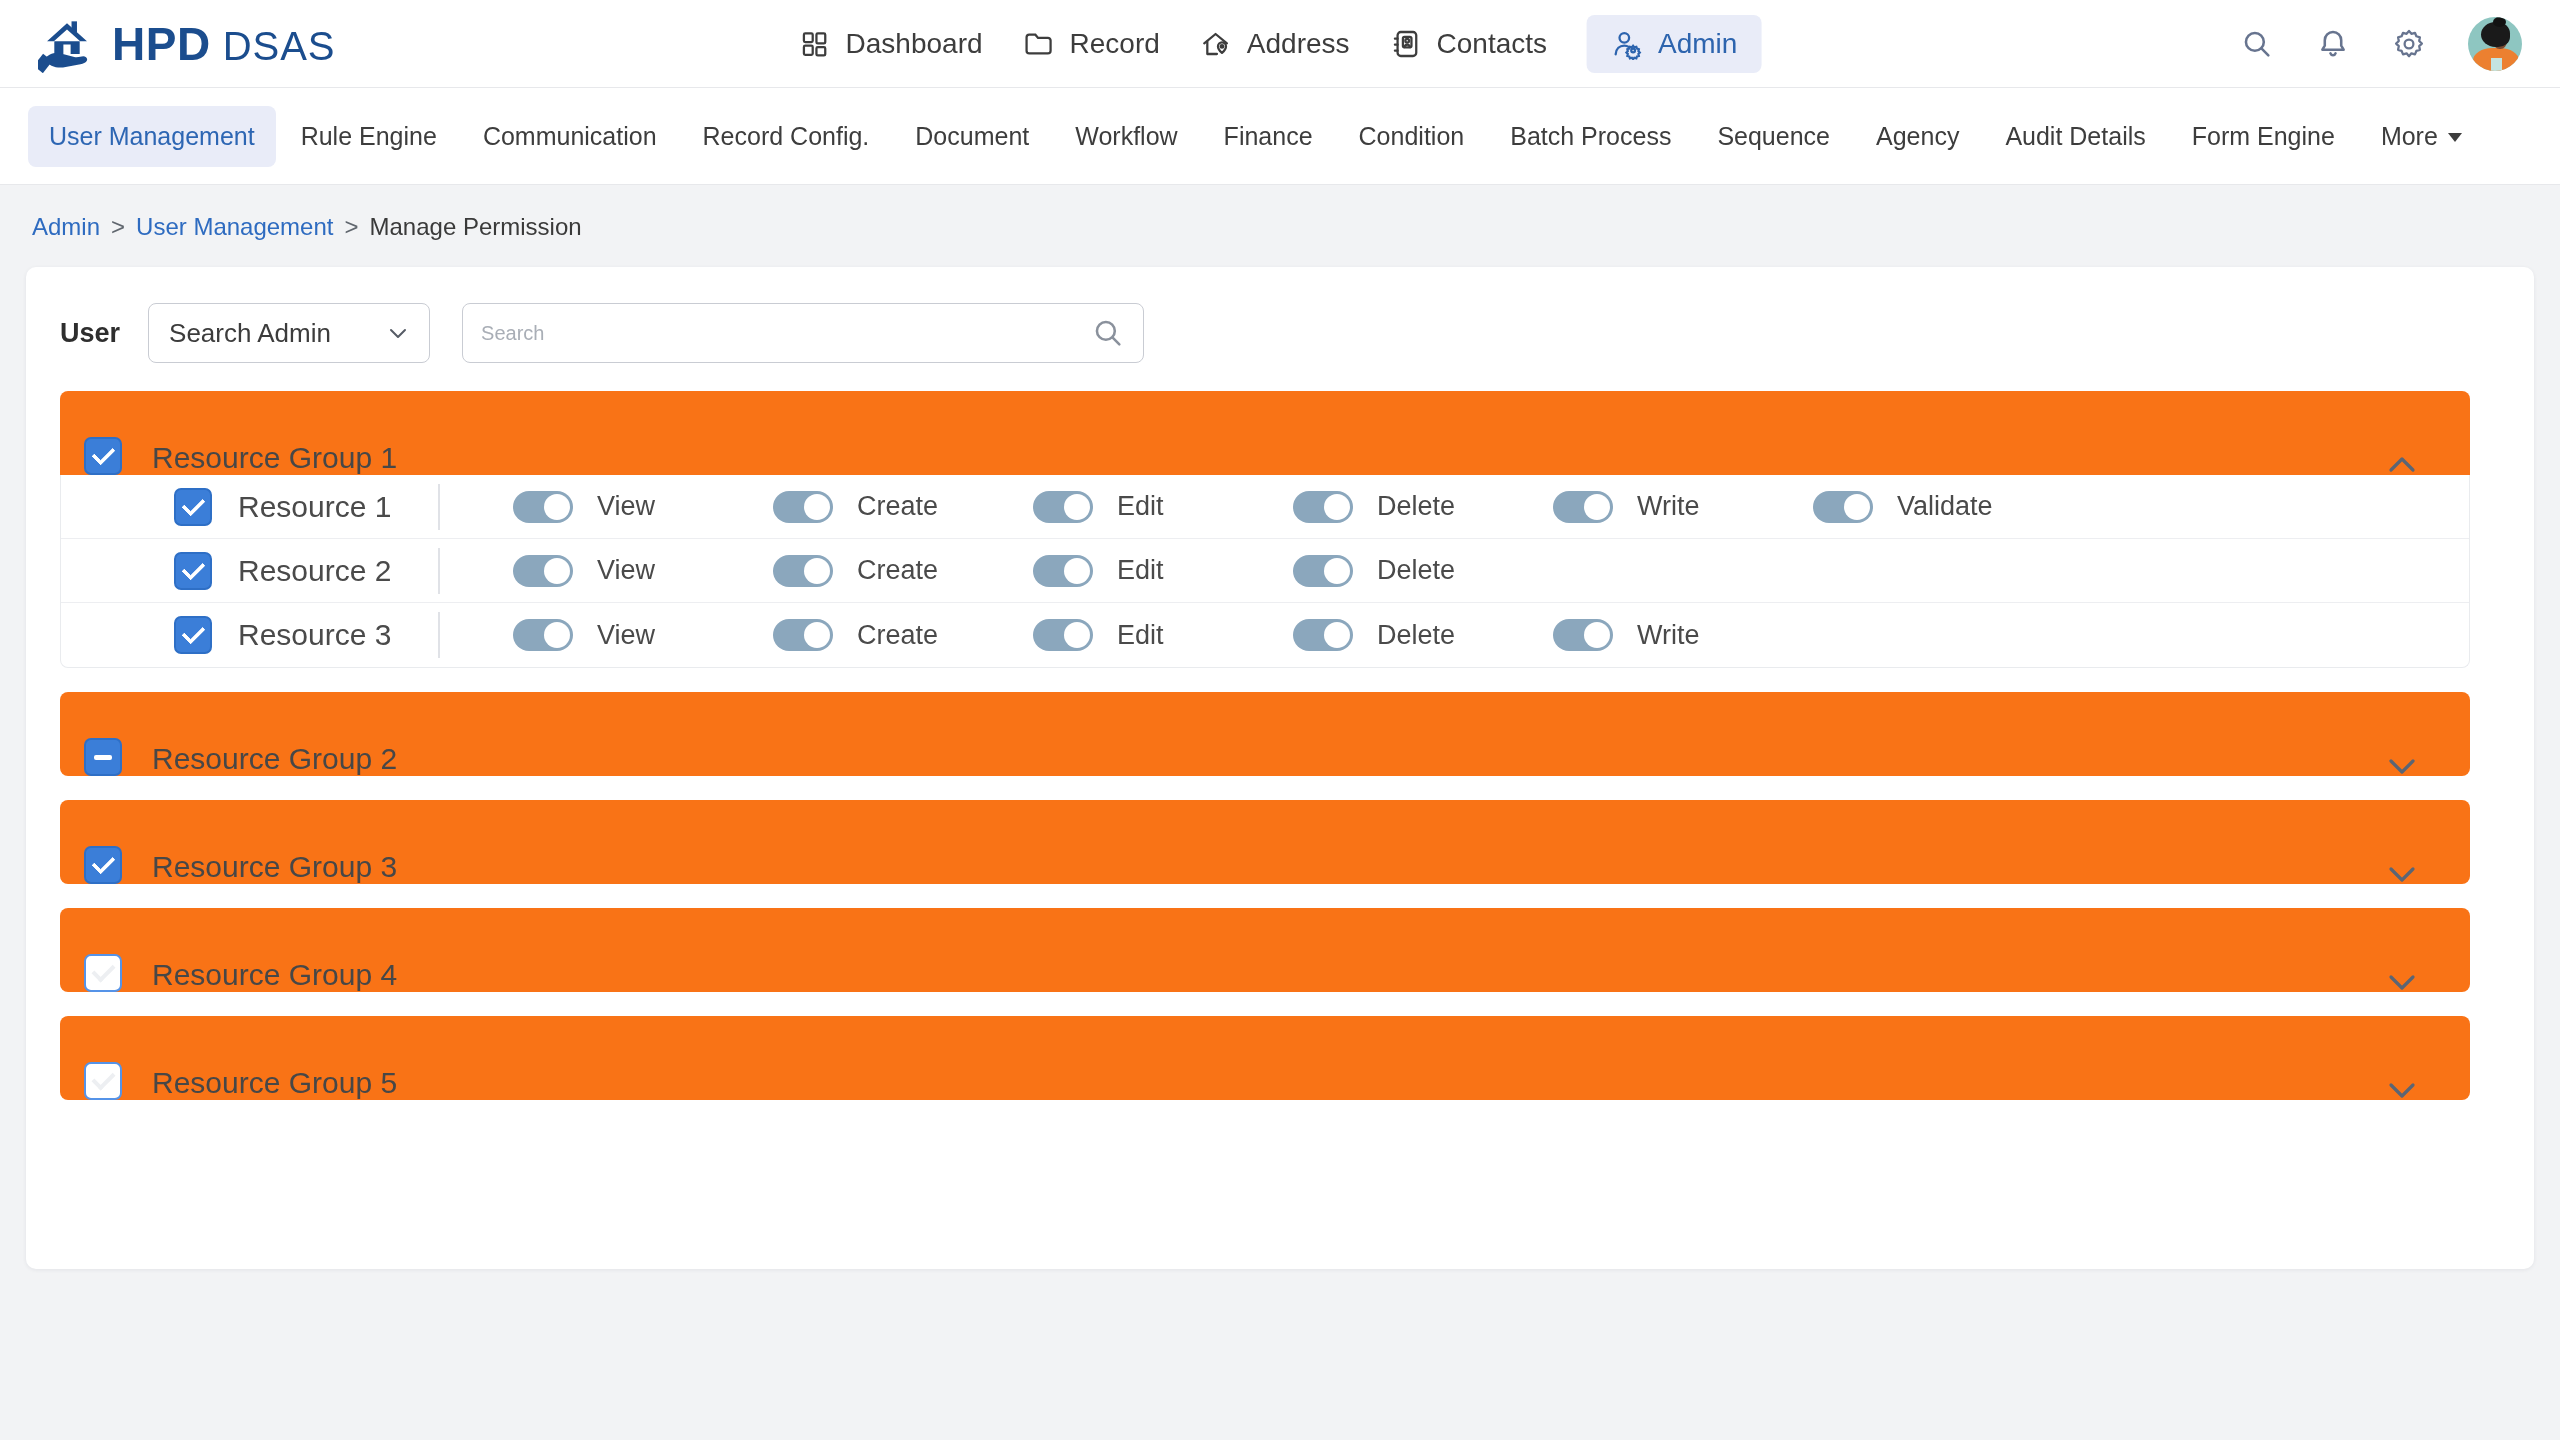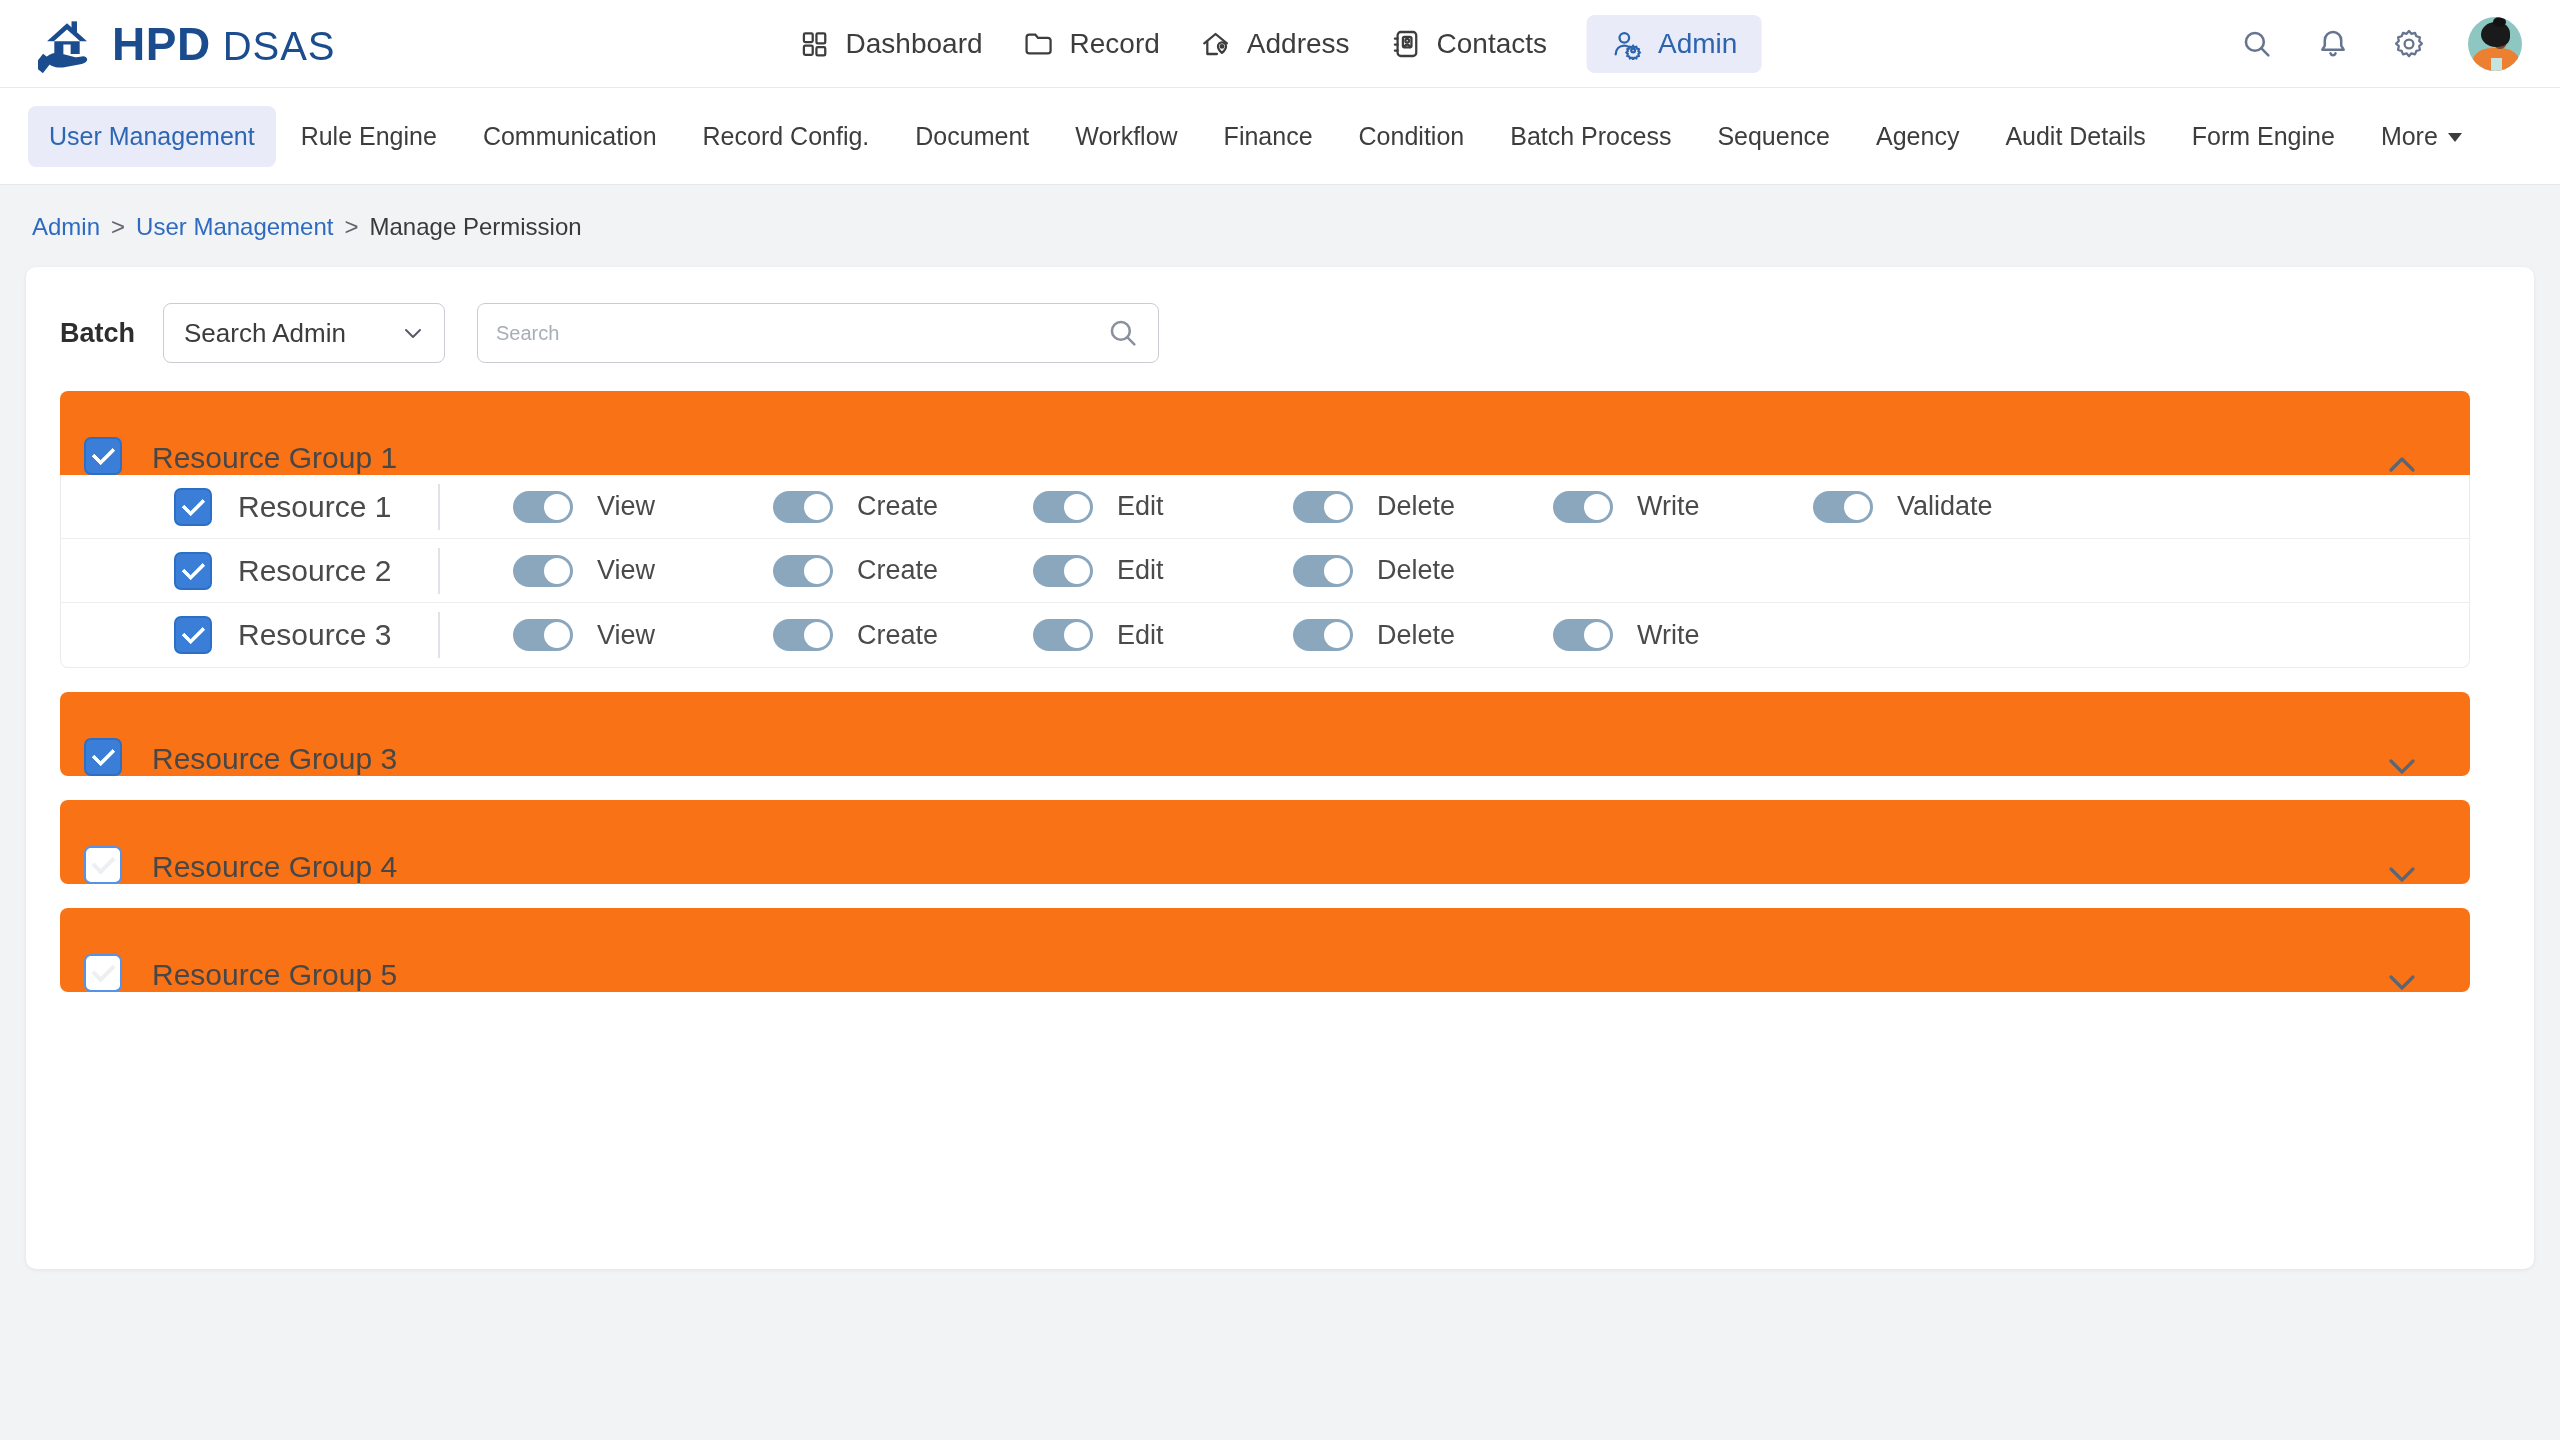--- a/index.html
+++ b/index.html
@@ -219,21 +219,21 @@
   <div class="breadcrumb">
       <span class="link">Admin</span>
       <span class="sep">&gt;</span>
       <span class="link">User Management</span>
       <span class="sep">&gt;</span>
       <span class="current">Manage Permission</span>
     </div>
 
   <section class="card">
     <div class="toolbar">
-      <span class="role-label">Batch</span>
+      <span class="role-label">User</span>
       <div class="select">
         <span>Search Admin</span>
         <svg width="22" height="14" viewBox="0 0 22 14">
           <polyline points="4,4 11,11 18,4" fill="none" stroke="#565c66" stroke-width="2" stroke-linecap="round" stroke-linejoin="round"></polyline>
         </svg>
       </div>
       <div class="searchbox">
         <input type="text" placeholder="Search" style="">
         <svg width="34" height="34" viewBox="0 0 24 24" fill="none" stroke="#8a919c" stroke-width="1.8" stroke-linecap="round">
           <circle cx="10.5" cy="10.5" r="6.3"></circle>
@@ -362,20 +362,31 @@
                     <span class="knob"></span>
                   </span>
                   <span class="perm-label">Write</span>
                 </div>
               </div>
             </div>
           </div>
         </div>
         <div class="group">
           <div class="group-header">
+            <span class="cb indeterminate"></span>
+            <span class="group-name">Resource Group 2</span>
+            <span class="chevron">
+              <svg width="32" height="20" viewBox="0 0 32 20">
+                <polyline points="5,5 16,16 27,5" fill="none" stroke="#5b6574" stroke-width="3.2" stroke-linecap="round" stroke-linejoin="round"></polyline>
+              </svg>
+            </span>
+          </div>
+        </div>
+        <div class="group">
+          <div class="group-header">
             <span class="cb checked"></span>
             <span class="group-name">Resource Group 3</span>
             <span class="chevron">
               <svg width="32" height="20" viewBox="0 0 32 20">
                 <polyline points="5,5 16,16 27,5" fill="none" stroke="#5b6574" stroke-width="3.2" stroke-linecap="round" stroke-linejoin="round"></polyline>
               </svg>
             </span>
           </div>
         </div>
         <div class="group">

